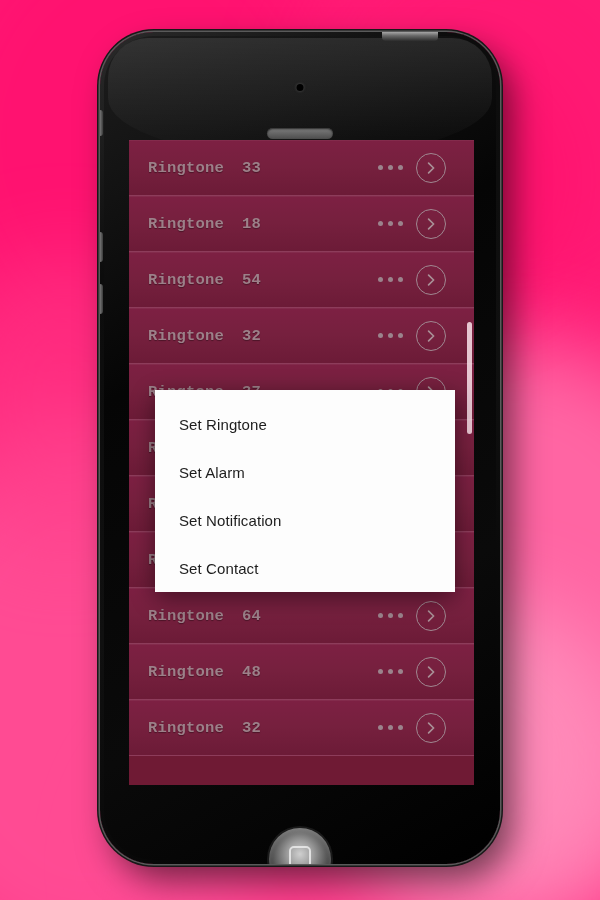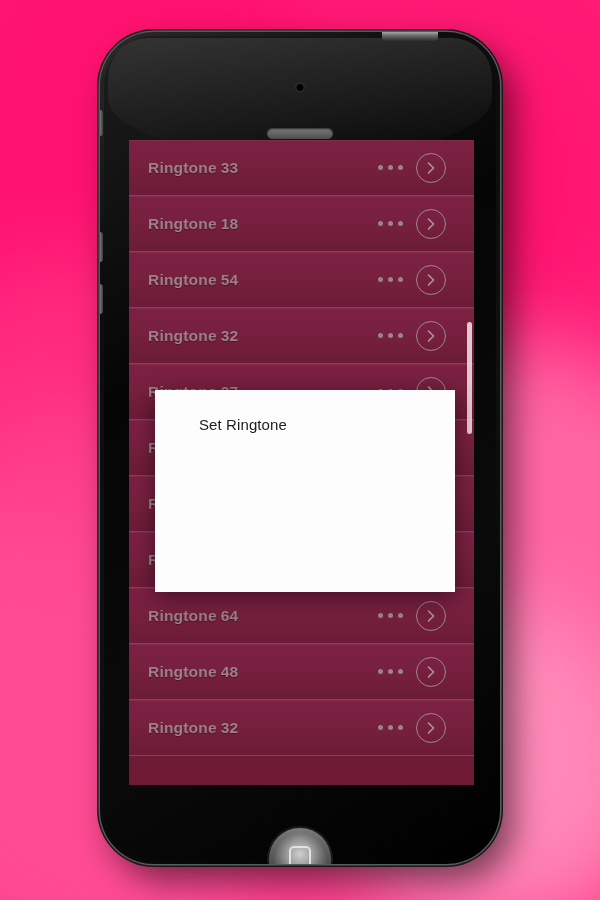--- a/index.html
+++ b/index.html
@@ -91,32 +91,32 @@
     background:#6f1a34;
   }
 
   #list { position:absolute; inset:0; }
   .row {
     position:relative;
     height:56px;
     background:linear-gradient(180deg,#7d2043 0%,#76203e 48%,#6c1b37 100%);
     border-bottom:1px solid rgba(255,255,255,.13);
     display:flex; align-items:center;
-    padding-left:19px; padding-right:28px;
+    padding-left:19px; padding-right:28px;font-family:Liberation Mono, monospace;
   }
   .row::after {
     content:""; position:absolute; left:0; right:0; top:0; height:1px;
     background:rgba(255,255,255,.05);
   }
   .row-label {
     color:#9c8089; font-size:15.5px; font-weight:bold;
     letter-spacing:.2px; text-shadow:0 1px 1px rgba(0,0,0,.35);
     white-space:nowrap;
   }
-  .row-num { margin-left:4px; }
+  .row-num { margin-left:18px; }
   .row-right {
     margin-left:auto; display:flex; align-items:center; gap:13px;
   }
   .dots { display:flex; gap:5px; }
   .dots i {
     width:5px; height:5px; border-radius:50%;
     background:#9b838c; display:block;
   }
   .arrow-circle {
     width:30px; height:30px; border-radius:50%;
@@ -131,21 +131,20 @@
     width:5px; height:112px; border-radius:3px;
     background:rgba(255,235,242,.82);
   }
 
   
   #dialog {
     position:absolute; left:26px; top:250px;
     width:300px; height:202px;
     background:#fdfdfd;
     box-shadow:0 6px 22px rgba(0,0,0,.45);
-    padding-left:20px;
   }
   .dialog-item {
     height:48px; display:flex; align-items:center;
     padding-left:24px;
     color:#1d1d1d; font-size:15px; letter-spacing:.1px;
   }
   #dialog-list { padding-top:10px; }
 </style>
 </head>
 <body>
@@ -352,20 +351,23 @@
             </div>
           </div>
         </div>
       </div>
 
     <div id="scrollbar-thumb"></div>
 
     <div id="dialog">
       <div id="dialog-list">
           <div class="dialog-item">Set Ringtone</div>
+          <div class="dialog-item">Set Alarm</div>
+          <div class="dialog-item">Set Notification</div>
+          <div class="dialog-item">Set Contact</div>
         </div>
     </div>
 
   </div>
 
   <div id="home-button">
     <div id="home-square"></div>
   </div>
 </div>
 

